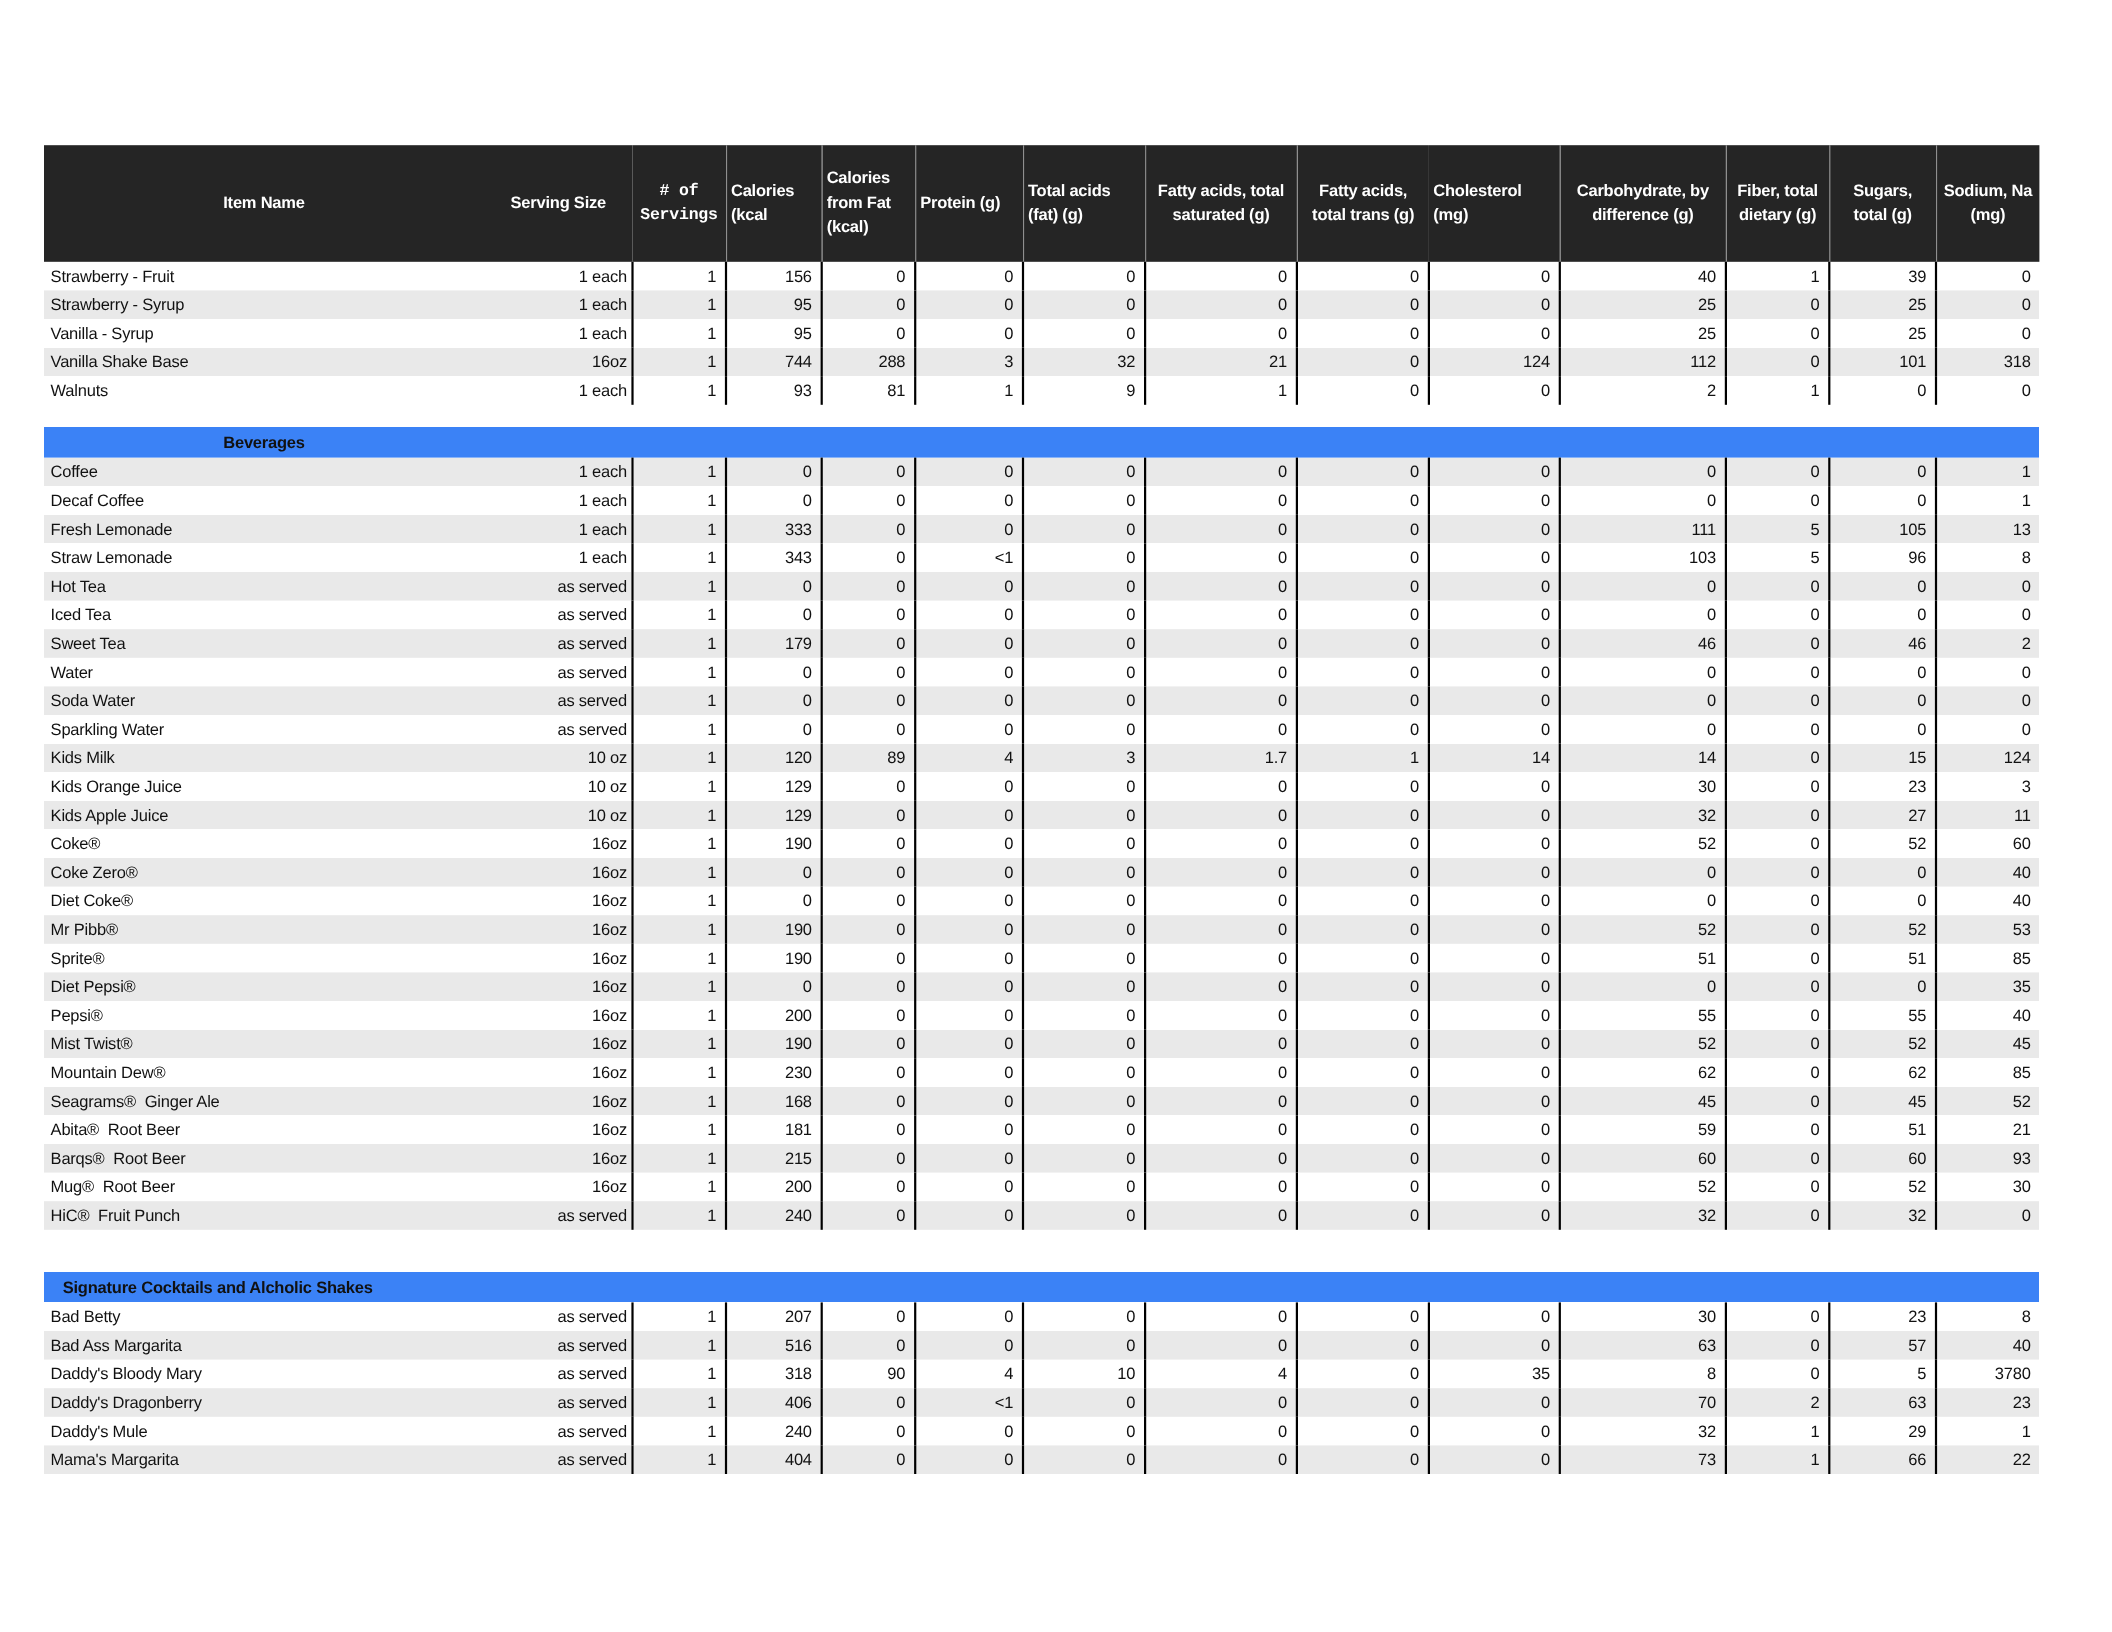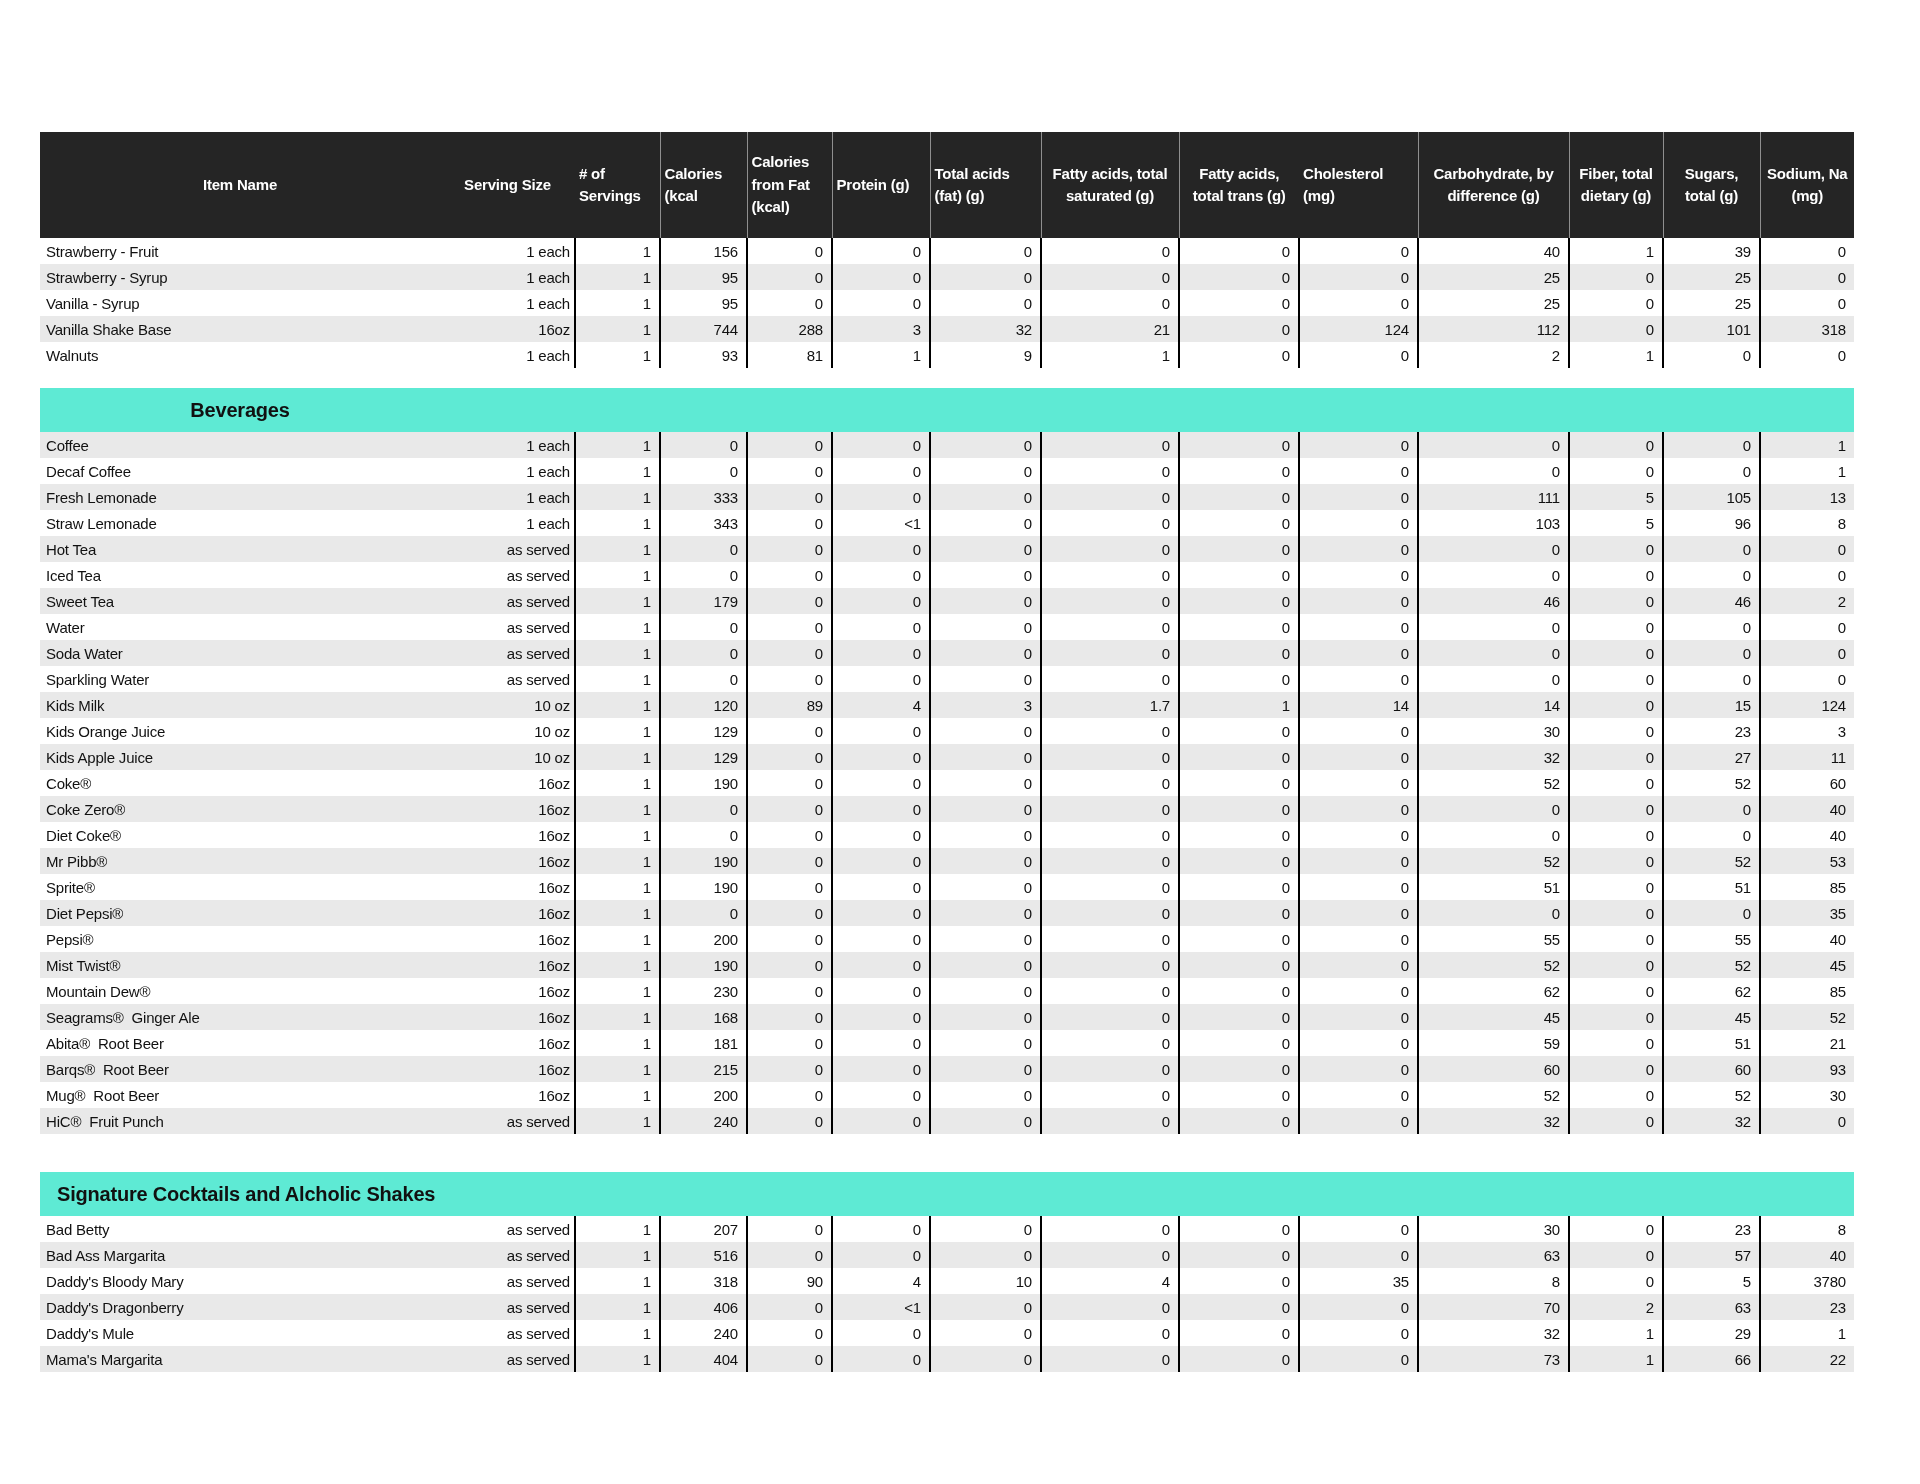--- a/index.html
+++ b/index.html
@@ -13,31 +13,31 @@
     border-collapse:collapse; table-layout:fixed; width:1814px;
   }
   thead th {
     background:#252525; color:#ffffff; height:98px;
     font-size:15px; font-weight:bold; letter-spacing:-0.2px;
     vertical-align:middle; padding:4px 4px; line-height:1.5;
   }
   thead th.hsep { border-left:1px solid #8f8f8f; }
   thead th.al { text-align:left; }
   thead th.ac { text-align:center; }
-  thead th.ar { text-align:left; }
+  thead th.ar { text-align:center;font-family:Liberation Mono, monospace; }
   tbody td {
     height:26px; font-size:15px; letter-spacing:-0.2px;
     padding:0; vertical-align:middle; overflow:hidden;
   }
   tr.stripe td { background:#e9e9e9; }
   td.vline { border-left:2px solid #000000; }
   td.name { text-align:left; padding-left:6px; white-space:pre; }
   td.serving { text-align:right; padding-right:4px; white-space:pre; }
   td.num { text-align:right; padding-right:8px; }
-  tr.section td { background:#5eead4; font-weight:bold; height:44px; font-size:20px; }
+  tr.section td { background:#3b82f6; font-weight:bold; height:28px; font-size:15px; }
   tr.section .sec-center { width:400px; text-align:center; }
   tr.section .sec-left { padding-left:17px; }
   tr.gap td { background:#ffffff; }
   tr.gap-sm td { height:20px; }
   tr.gap-lg td { height:38px; }
 </style>
 </head>
 <body>
 
 <div class="page">

